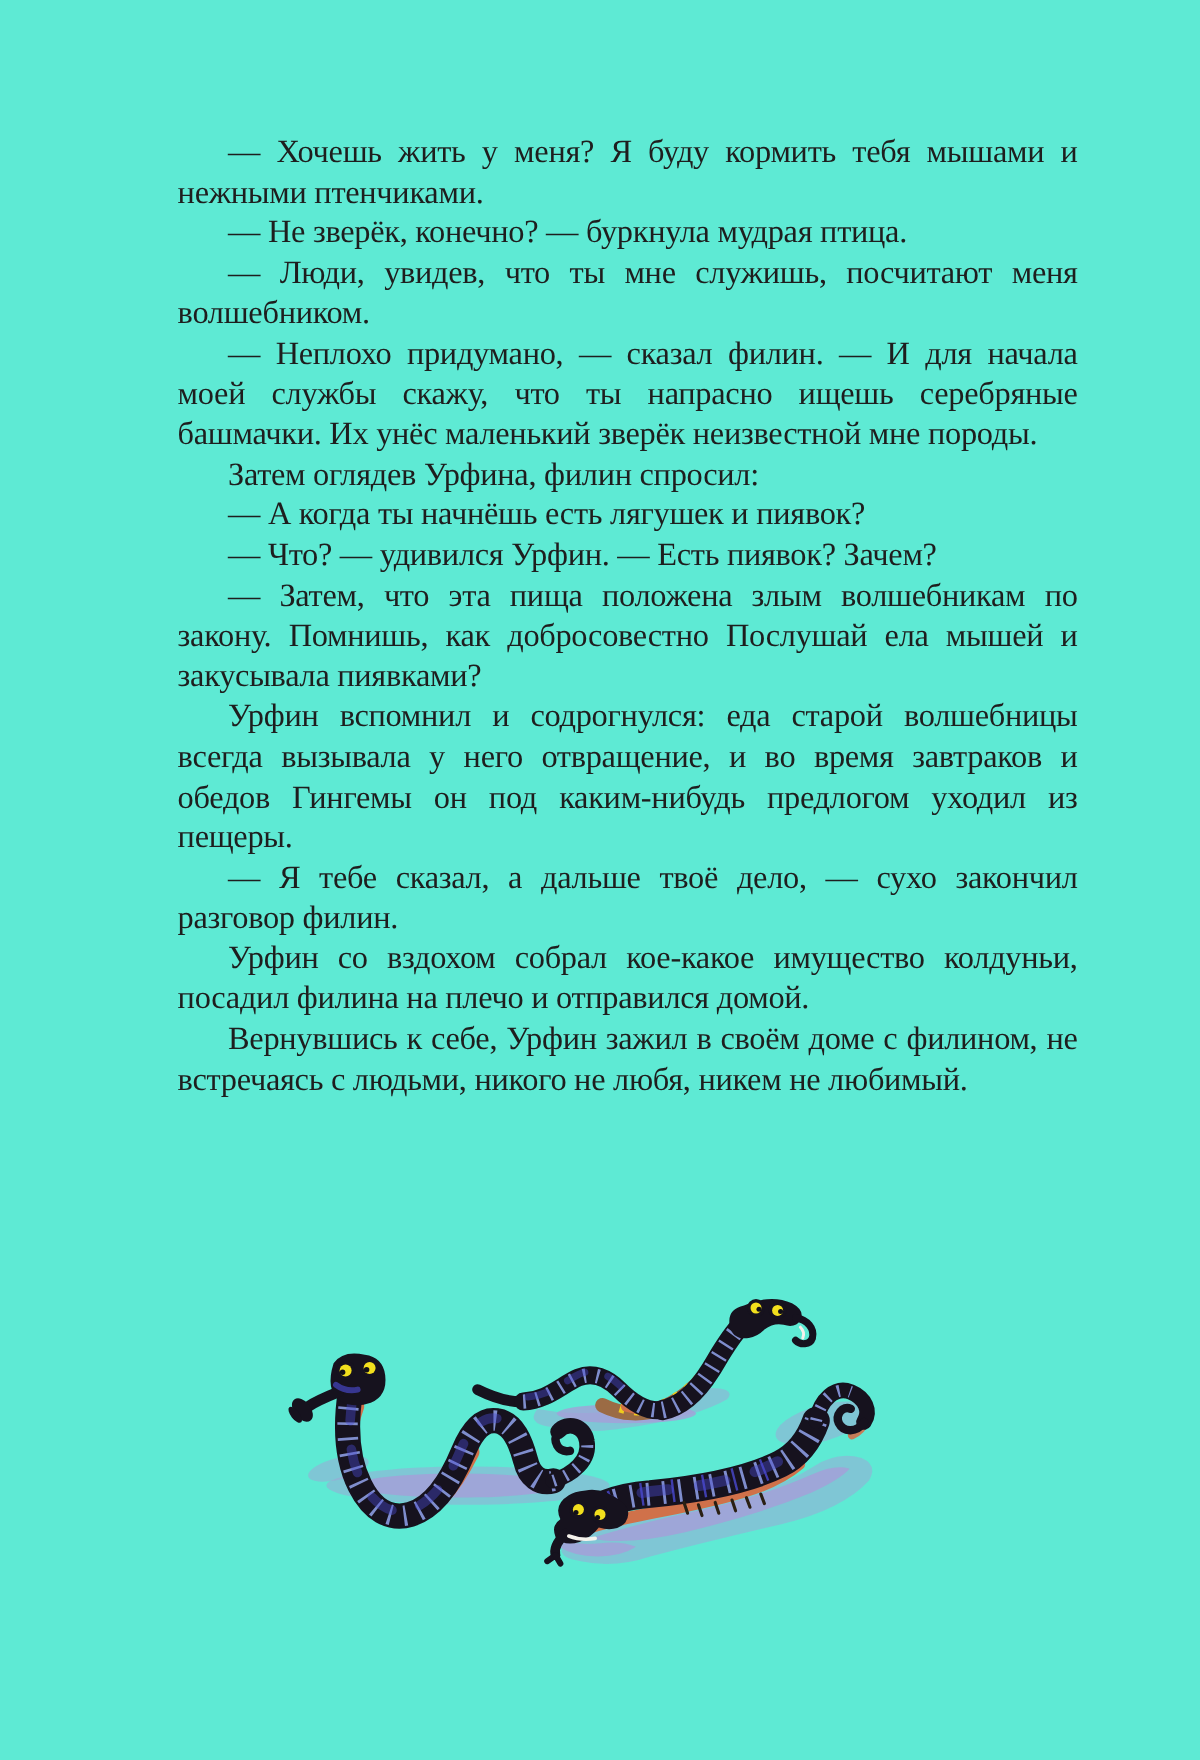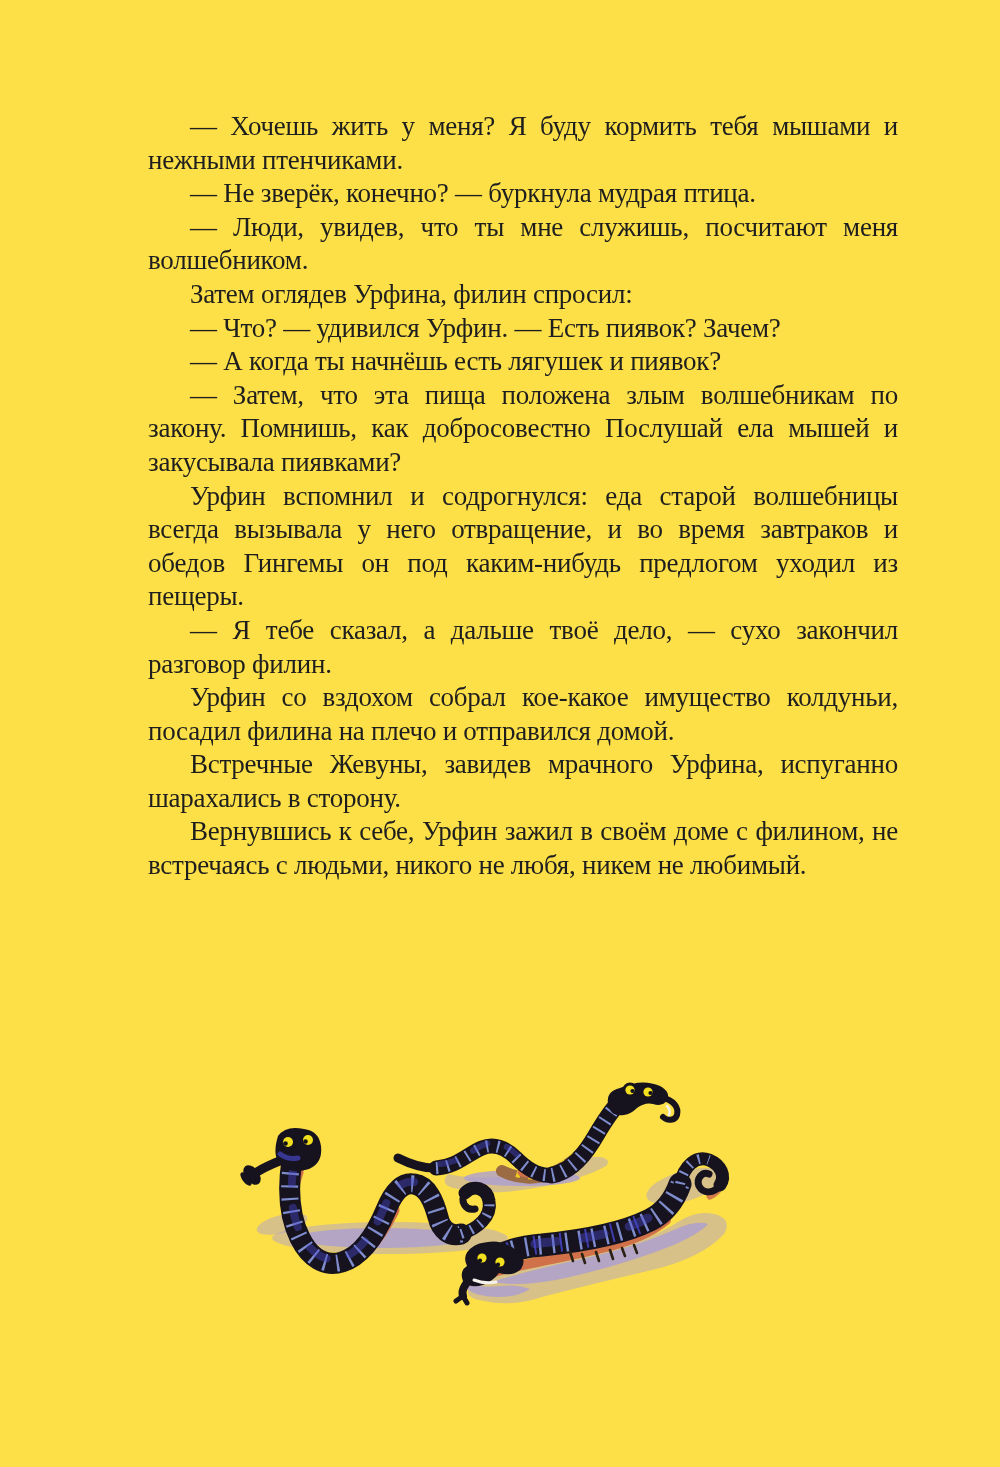--- a/index.html
+++ b/index.html
@@ -5,21 +5,21 @@
   html, body { margin: 0; padding: 0; }
   body {
     width: 1000px; height: 1467px;
     background: #ffffff;
     font-family: "Liberation Serif", "DejaVu Serif", serif;
     overflow: hidden;
     position: relative;
   }
   .page {
     position: absolute; inset: 0;
-    background: #fde047;
+    background: #5eead4;
   }
   .text-block {
     position: absolute;
     left: 148px; top: 110px; width: 750px;
     color: #1e1e1e;
     font-size: 27px;
     line-height: 33.6px;
     text-align: justify;
     letter-spacing: -0.25px;
     hyphens: manual;
@@ -52,28 +52,28 @@
 </style>
 </head>
 <body style="background: rgb(255, 255, 255);">
 
 <div class="page">
 
   <div class="text-block" style="color: rgb(30, 30, 30);">
     <p>— Хочешь жить у меня? Я буду кормить тебя мышами и нежными птенчиками.</p>
     <p>— Не зверёк, конечно? — буркнула мудрая птица.</p>
     <p>— Люди, увидев, что ты мне служишь, посчитают меня волшебником.</p>
+    <p>— Неплохо придумано, — сказал филин. — И для нача­ла моей службы скажу, что ты напрасно ищешь серебряные башмачки. Их унёс маленький зверёк неизвестной мне по­роды.</p>
     <p>Затем оглядев Урфина, филин спросил:</p>
+    <p>— А когда ты начнёшь есть лягушек и пиявок?</p>
     <p>— Что? — удивился Урфин. — Есть пиявок? Зачем?</p>
-    <p>— А когда ты начнёшь есть лягушек и пиявок?</p>
     <p>— Затем, что эта пища положена злым волшебникам по закону. Помнишь, как добросовестно Послушай ела мышей и закусывала пиявками?</p>
     <p>Урфин вспомнил и содрогнулся: еда старой волшебницы всегда вызывала у него отвращение, и во время завтраков и обедов Гингемы он под каким-нибудь предлогом уходил из пещеры.</p>
     <p>— Я тебе сказал, а дальше твоё дело, — сухо закончил разговор филин.</p>
     <p>Урфин со вздохом собрал кое-какое имущество колдуньи, посадил филина на плечо и отправился домой.</p>
-    <p>Встречные Жевуны, завидев мрачного Урфина, испуганно шарахались в сторону.</p>
     <p>Вернувшись к себе, Урфин зажил в своём доме с филином, не встречаясь с людьми, никого не любя, никем не любимый.</p>
   </div>
 
   <svg class="illustration" viewBox="0 0 548 248" xmlns="http://www.w3.org/2000/svg" aria-hidden="true">
 
     <g>
       <ellipse class="sh" cx="160" cy="164" rx="118" ry="16"></ellipse>
       <ellipse class="sh2" cx="152" cy="164" rx="86" ry="10"></ellipse>
       <ellipse class="sh" cx="52" cy="150" rx="26" ry="9" transform="rotate(-14 52 150)"></ellipse>
       <path class="sh" d="M 218 100 Q 208 112 228 115 Q 254 121 284 117 Q 318 113 344 105 Q 364 99 376 92 Q 382 85 370 83 Q 350 81 328 90 Q 300 101 268 103 Q 240 105 218 100 Z"></path>

